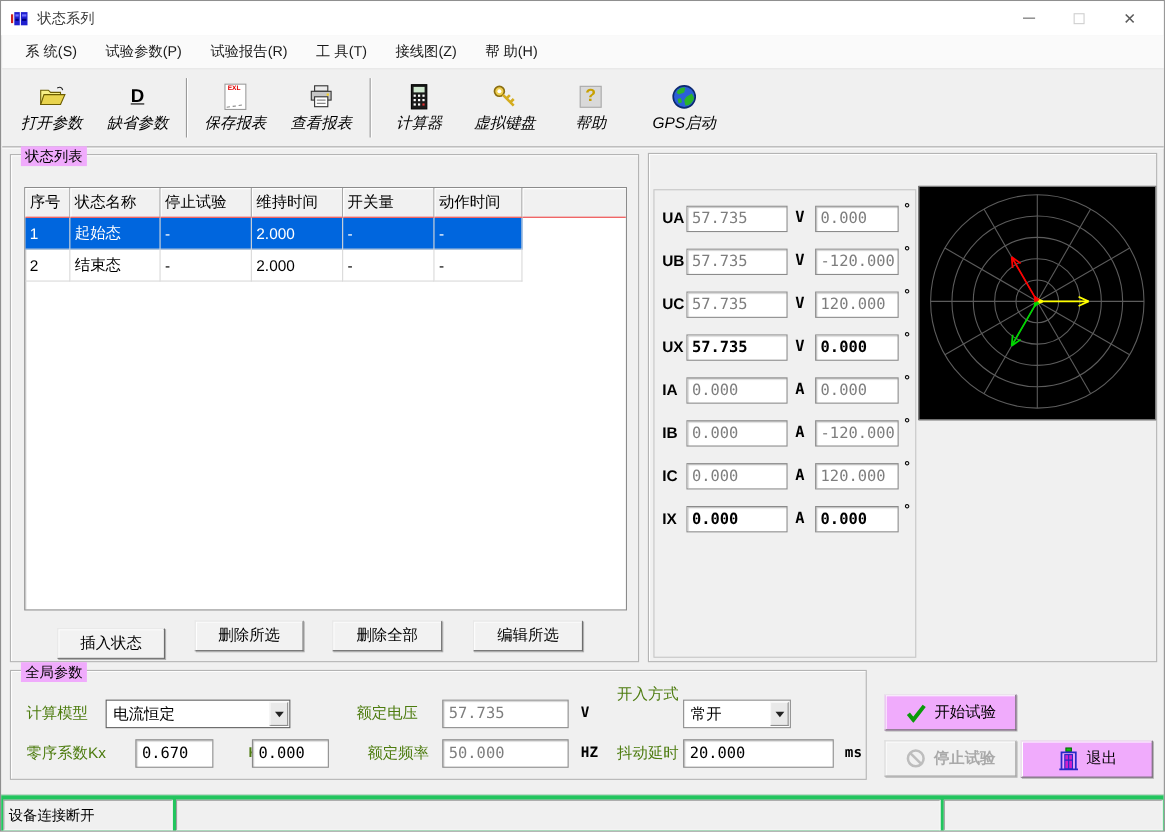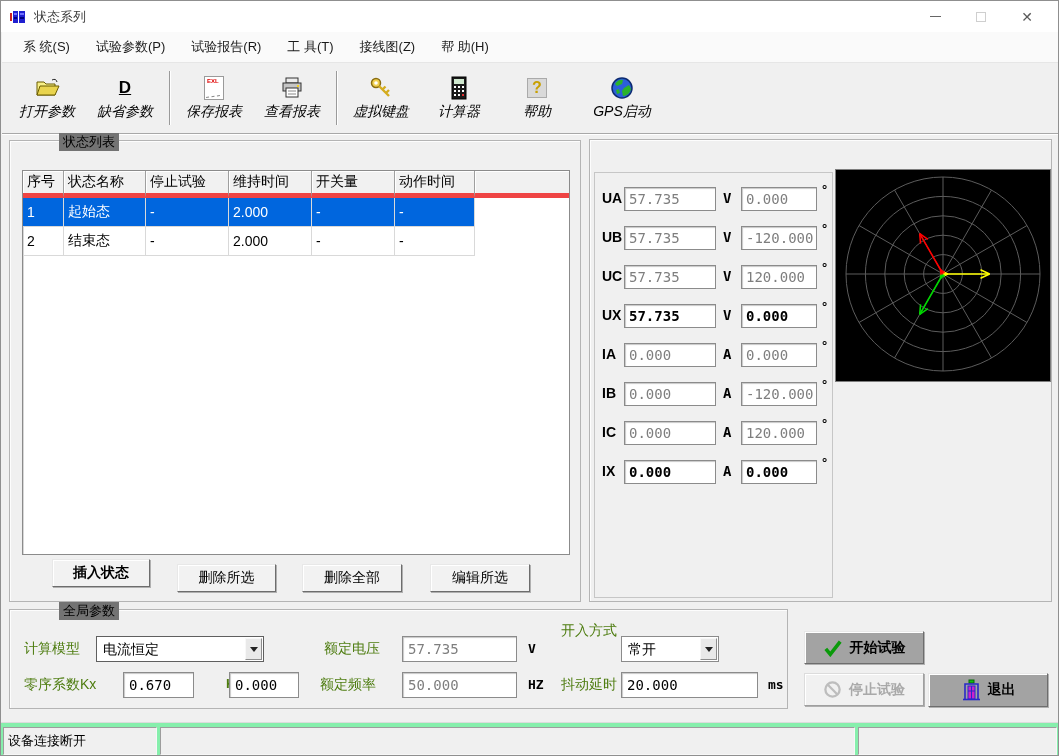--- a/index.html
+++ b/index.html
@@ -32,39 +32,39 @@
   .tbtn .tlabel { font-size:14px; color:#000; white-space:nowrap;font-style:italic; }
   .tsep { width:1px; height:54px; background:#9a9a9a; box-shadow:1px 0 0 #ffffff; margin:0 5px; }
   .glyph-d { font-size:17px; font-weight:bold; text-decoration:underline; color:#000; }
   .glyph-q { font-size:16px; font-weight:bold; color:#c8a000; background:#d9d9d9; border:1px solid #aaa; padding:0 4px; }
   .doc-icon { width:20px; height:24px; background:#fff; border:1px solid #9a9a9a; position:relative; font-size:6px; }
   .doc-icon .exl { position:absolute; top:1px; left:2px; color:#e00000; font-weight:bold; letter-spacing:0; }
   .doc-icon:after { content:""; position:absolute; left:1px; bottom:2px; width:14px; border-top:1px dashed #888; transform:rotate(-8deg); }
 
   
   .groupbox { position:absolute; border:1px solid #b4b4b4; box-shadow:inset 1px 1px 0 #fdfdfd; }
-  .gb-legend { position:absolute; top:-8px; left:9px; background:#737373; padding:0 4px; font-size:13px; color:#000;margin-left:40px; }
+  .gb-legend { position:absolute; top:-8px; left:9px; background:#f0abfc; padding:0 4px; font-size:13px; color:#000; }
 
   
   .state-table { position:absolute; left:12px; top:29px; width:548px; height:385px; background:#fff;
                  border:1px solid #8b8b8b; box-shadow:inset 1px 1px 0 #d7d7d7; overflow:hidden; }
   .thead { display:flex; height:27px; }
-  .th { background:#f1f1f1; border-right:1px solid #9f9f9f; border-bottom:5px solid #ef4444;
+  .th { background:#f1f1f1; border-right:1px solid #9f9f9f; border-bottom:1px solid #ef4444;
         box-shadow:inset 1px 1px 0 #ffffff; font-size:14px; display:flex; align-items:center; padding-left:4px; }
   .trow { display:flex; height:29px; width:452px; }
   .td { font-size:14px; display:flex; align-items:center; padding-left:4px;
         border-right:1px solid #d9d9d9; border-bottom:1px solid #d9d9d9; overflow:hidden; }
   .trow.selected { background:var(--sel,#0066de); color:#fff; }
   .c0{width:41px;} .c1{width:82px;} .c2{width:83px;} .c3{width:83px;} .c4{width:83px;} .c5{width:80px;} .cf{flex:1; border-right:none;}
 
   
   .btn { position:absolute; background:#f2f2f2; border:1px solid; border-color:#e8e8e8 #6d6d6d #6d6d6d #e8e8e8;
          box-shadow:inset 1px 1px 0 #ffffff, 1px 1px 0 #b0b0b0; font-size:14px;
          display:flex; align-items:center; justify-content:center; gap:7px; }
-  .btn.light { background:#a3a3a3; font-weight:bold; }
+  .btn.light { background:#f0abfc; font-weight:normal; }
   .btn.disabled { color:#a9a9a9; background:#f1f1f1; border-color:#dcdcdc #9f9f9f #9f9f9f #dcdcdc; font-weight:bold; }
 
   
   .phase-panel { position:absolute; left:588px; top:138px; width:463px; height:463px; background:#f0f0f0;
                  border:1px solid #b4b4b4; box-shadow:inset 1px 1px 0 #fdfdfd; }
   .phase-header { position:absolute; left:0; top:0; width:100%; height:29px; border-bottom:1px solid #b4b4b4;
                   font-size:15px; font-weight:bold; display:flex; align-items:center; padding-left:10px; }
   .fields-pane { position:absolute; left:4px; top:32px; width:239px; height:426px; border:1px solid #c6c6c6; }
   .prow { position:absolute; left:0; width:100%; height:24px; }
   .plabel { position:absolute; left:7px; top:3px; font-family:Liberation Sans, sans-serif; font-weight:bold; font-size:14px; }
@@ -84,21 +84,21 @@
   .input { position:absolute; background:#fff; border:1px solid #8b8b8b; box-shadow:inset 1px 1px 1px rgba(0,0,0,0.22);
            font-family:"DejaVu Sans Mono",monospace; font-size:14px; line-height:24px; padding-left:5px; }
   .input.dim { color:#7e7e7e; }
   .combo { position:absolute; background:#fff; border:1px solid #5f5f5f; }
   .combo .ctext { font-size:14px; line-height:24px; padding-left:6px; }
   .combo .cbtn { position:absolute; right:1px; top:1px; bottom:1px; width:17px; background:#e9e9e9;
                  border:1px solid; border-color:#f8f8f8 #8d8d8d #8d8d8d #f8f8f8; display:flex; align-items:center; justify-content:center; }
   .carrow { width:0; height:0; border-left:4px solid transparent; border-right:4px solid transparent; border-top:5px solid #222; }
 
   
-  .statusbar { position:absolute; left:0; top:721px; width:100%; height:35px; background:#86efac; border-top:1px solid #dcdcdc; }
+  .statusbar { position:absolute; left:0; top:721px; width:100%; height:35px; background:#22c55e; border-top:1px solid #dcdcdc; }
   .scell { position:absolute; top:4px; height:28px; border:1px solid; border-color:#9d9d9d #f7f7f7 #f7f7f7 #9d9d9d;
            font-size:13px; display:flex; align-items:center; padding-left:4px; background:#f0f0f0; }
 </style>
 </head>
 <body>
 
 <div class="titlebar">
   <svg class="app-icon" viewBox="0 0 17 16">
     <rect x="0" y="4" width="2" height="8" fill="#cc2020"></rect>
     <rect x="3" y="2" width="5" height="12" fill="#2020d0"></rect>
@@ -166,47 +166,47 @@
         <rect x="6" y="12" width="12" height="9" fill="#ffffff" stroke="#333"></rect>
         <line x1="8" y1="15" x2="16" y2="15" stroke="#888"></line>
         <line x1="8" y1="18" x2="16" y2="18" stroke="#888"></line>
       </svg>
     </span>
     <span class="tlabel">查看报表</span>
   </div>
   <div class="tsep"></div>
   <div class="tbtn">
     <span class="ticon">
-      <svg width="26" height="26" viewBox="0 0 26 26">
-        <circle cx="8" cy="8" r="4.5" fill="#f0d050" stroke="#8a6d10" stroke-width="1.5"></circle>
-        <circle cx="8" cy="8" r="1.8" fill="#fff"></circle>
-        <path d="M11 11 L21 21 M18 18 L21 15 M14.5 14.5 L17.5 11.5" stroke="#d4ac1e" stroke-width="2.4" fill="none"></path>
-      </svg>
-    </span>
-    <span class="tlabel">虚拟键盘</span>
-  </div>
-  <div class="tbtn">
-    <span class="ticon">
       <svg width="22" height="26" viewBox="0 0 22 26">
         <rect x="4" y="2" width="14" height="22" fill="#1a1a1a" stroke="#000"></rect>
         <rect x="6" y="4" width="10" height="5" fill="#cfe8cf"></rect>
         <g fill="#ffffff">
           <rect x="6" y="11" width="2" height="2"></rect>
             <rect x="10" y="11" width="2" height="2"></rect>
             <rect x="14" y="11" width="2" height="2"></rect>
           <rect x="6" y="15" width="2" height="2"></rect>
             <rect x="10" y="15" width="2" height="2"></rect>
             <rect x="14" y="15" width="2" height="2"></rect>
           <rect x="6" y="19" width="2" height="2"></rect>
             <rect x="10" y="19" width="2" height="2"></rect>
         </g>
         <rect x="14" y="19" width="2" height="2" fill="#e03030"></rect>
       </svg>
     </span>
     <span class="tlabel">计算器</span>
+  </div>
+  <div class="tbtn">
+    <span class="ticon">
+      <svg width="26" height="26" viewBox="0 0 26 26">
+        <circle cx="8" cy="8" r="4.5" fill="#f0d050" stroke="#8a6d10" stroke-width="1.5"></circle>
+        <circle cx="8" cy="8" r="1.8" fill="#fff"></circle>
+        <path d="M11 11 L21 21 M18 18 L21 15 M14.5 14.5 L17.5 11.5" stroke="#d4ac1e" stroke-width="2.4" fill="none"></path>
+      </svg>
+    </span>
+    <span class="tlabel">虚拟键盘</span>
   </div>
   <div class="tbtn">
     <span class="ticon">
         <span class="glyph-q">?</span>
       </span>
     <span class="tlabel">帮助</span>
   </div>
   <div class="tbtn wide">
     <span class="ticon">
       <svg width="26" height="26" viewBox="0 0 26 26">
@@ -246,21 +246,21 @@
     <div class="td c0">2</div>
     <div class="td c1">结束态</div>
     <div class="td c2">-</div>
     <div class="td c3">2.000</div>
     <div class="td c4">-</div>
     <div class="td c5">-</div>
   </div>
       </div>
   </div>
 
-  <button class="btn" style="left:42px; top:418px; width:98px; height:28px;font-weight:bold;">插入状态</button>
+  <button class="btn" style="left:42px; top:430px; width:98px; height:28px;">插入状态</button>
   <button class="btn" style="left:167px; top:423px; width:99px; height:28px;">删除所选</button>
   <button class="btn" style="left:292px; top:423px; width:100px; height:28px;">删除全部</button>
   <button class="btn" style="left:420px; top:423px; width:100px; height:28px;">编辑所选</button>
 </div>
 
 <div class="phase-panel">
   <div class="fields-pane" id="fields-pane">
       <div class="prow dim" style="top: 14px;">
     <span class="plabel">UA</span>
     <div class="tb pval">57.735</div>
@@ -381,21 +381,21 @@
     <div class="cbtn">
         <span class="carrow"></span>
       </div>
   </div>
 
   <span class="gp-label" style="left:14px; top:66px;">零序系数Kx</span>
   <div class="input" style="left:113px; top:62px; width:71px; height:26px;">0.670</div>
   <span class="gp-label mono" style="left:196px; top:66px; font-weight:bold; font-size:13px;">KR</span>
   <div class="input" style="left:219px; top:62px; width:70px; height:26px;">0.000</div>
 
-  <span class="gp-label" style="left:310px; top:66px;">额定频率</span>
+  <span class="gp-label" style="left:324px; top:66px;">额定频率</span>
   <div class="input dim" style="left:392px; top:62px; width:115px; height:26px;">50.000</div>
   <span class="gp-unit" style="left:518px; top:67px;">HZ</span>
 
   <span class="gp-label" style="left:551px; top:66px;">抖动延时</span>
   <div class="input" style="left:611px; top:62px; width:137px; height:26px;">20.000</div>
   <span class="gp-unit" style="left:758px; top:67px;">ms</span>
 </div>
 
 <button class="btn light" style="left:803px; top:630px; width:120px; height:33px;">
   <svg width="20" height="18" viewBox="0 0 22 20">

